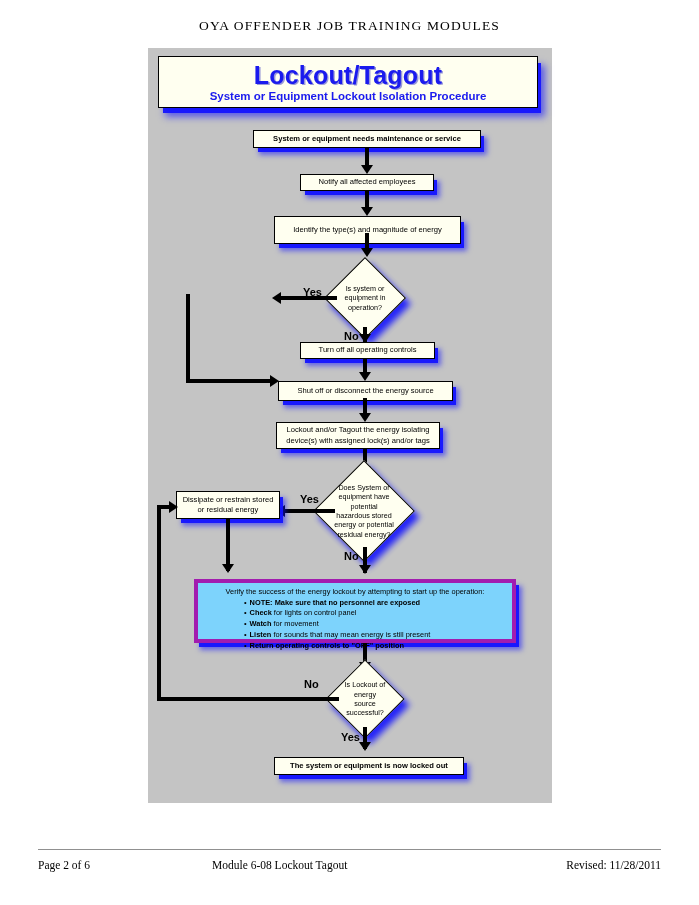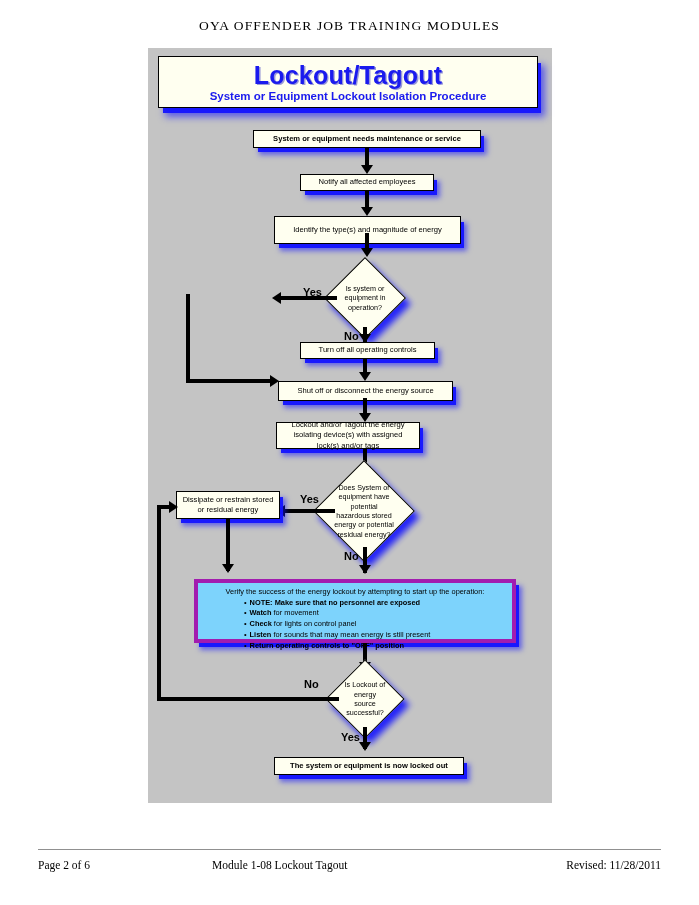--- a/index.html
+++ b/index.html
@@ -273,21 +273,21 @@
   <div class="node" style="left:152px; top:294px; width:135px; height:17px;">Turn off all operating controls</div>
 
   <div class="ln-v" style="left:215px; top:311px; height:18px;"></div>
   <div class="arrow-d" style="left:211px; top:324px;"></div>
 
   <div class="node" style="left:130px; top:333px; width:175px; height:20px;">Shut off or disconnect the energy source</div>
 
   <div class="ln-v" style="left:215px; top:350px; height:20px;"></div>
   <div class="arrow-d" style="left:211px; top:365px;"></div>
 
-  <div class="node" style="left:128px; top:374px; width:144px; height:27px;">Lockout and/or Tagout the energy isolating device(s) with assigned lock(s) and/or tags</div>
+  <div class="node" style="left:128px; top:374px; width:164px; height:27px;">Lockout and/or Tagout the energy isolating device(s) with assigned lock(s) and/or tags</div>
 
   <div class="ln-v" style="left:215px; top:401px; height:25px;"></div>
   <div class="arrow-d" style="left:211px; top:418px;"></div>
 
   <div class="diamond-wrap" style="left:180px; top:427px; width:72px; height:72px;">
     <div class="diamond-shadow"></div>
     <div class="diamond-face"></div>
     <div class="diamond-text">Does System or equipment have potential hazardous stored energy or potential residual energy?</div>
   </div>
 
@@ -301,22 +301,22 @@
 
   <div class="node" style="left:28px; top:443px; width:104px; height:28px;">Dissipate or restrain stored or residual energy</div>
 
   <div class="ln-v" style="left:78px; top:471px; height:52px;"></div>
   <div class="arrow-d" style="left:74px; top:516px;"></div>
 
   <div class="verify-box" style="left:46px; top:531px; width:322px; height:64px;">
     <div class="verify-lead">Verify the success of the energy lockout by attempting to start up the operation:</div>
     <ul class="verify-list">
       <li><span class="vb">NOTE: Make sure that no personnel are exposed</span><span></span></li>
+      <li><span class="vb">Check</span><span> for lights on control panel</span></li>
       <li><span class="vb">Watch</span><span> for movement</span></li>
-      <li><span class="vb">Check</span><span> for lights on control panel</span></li>
       <li><span class="vb">Listen</span><span> for sounds that may mean energy is still present</span></li>
       <li><span class="vb">Return operating controls to "OFF" position</span><span></span></li>
     </ul>
   </div>
 
   <div class="ln-v" style="left:215px; top:595px; height:27px;"></div>
   <div class="arrow-d" style="left:211px; top:614px;"></div>
 
   <div class="diamond-wrap" style="left:189px; top:623px; width:56px; height:56px;">
     <div class="diamond-shadow"></div>
@@ -334,15 +334,15 @@
   <div class="ln-v" style="left:215px; top:679px; height:22px;"></div>
   <div class="arrow-d" style="left:211px; top:694px;"></div>
 
   <div class="node bold" style="left:126px; top:709px; width:190px; height:18px;">The system or equipment is now locked out</div>
 
 </div>
 
 <div class="footer-rule"></div>
 <div class="footer">
   <span class="footer-left">Page 2 of 6</span>
-  <span class="footer-mid">Module 1-08 Lockout Tagout</span>
+  <span class="footer-mid">Module 6-08 Lockout Tagout</span>
   <span class="footer-right">Revised: 11/28/2011</span>
 </div>
 
 </body></html>

